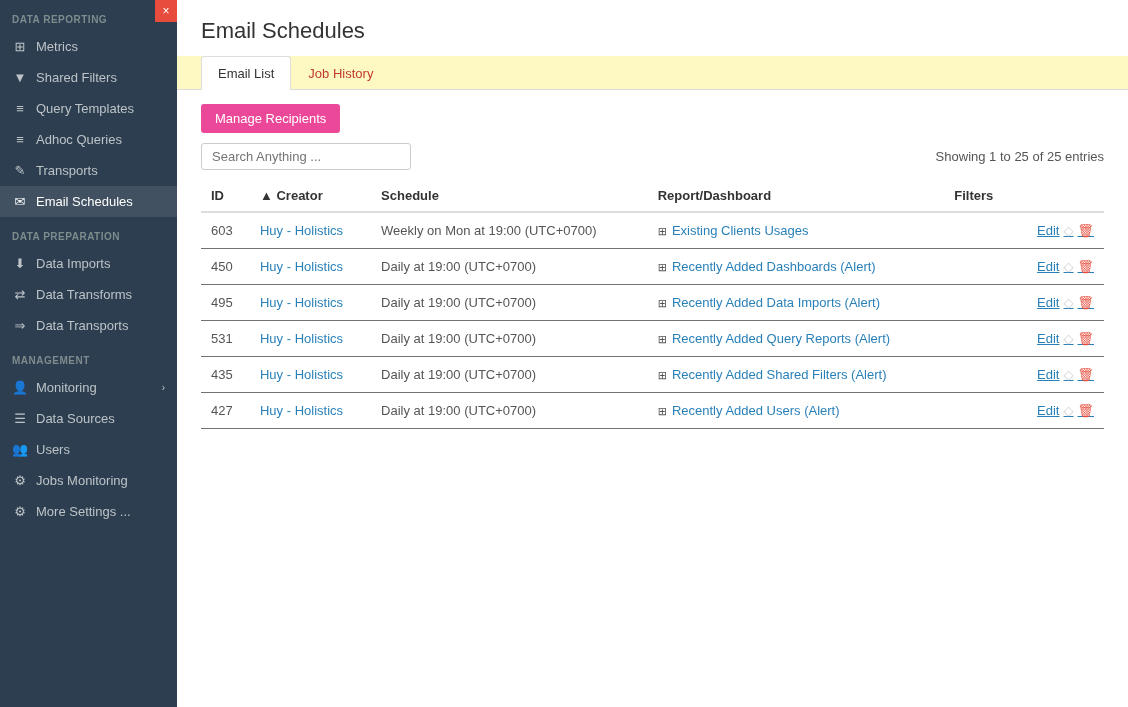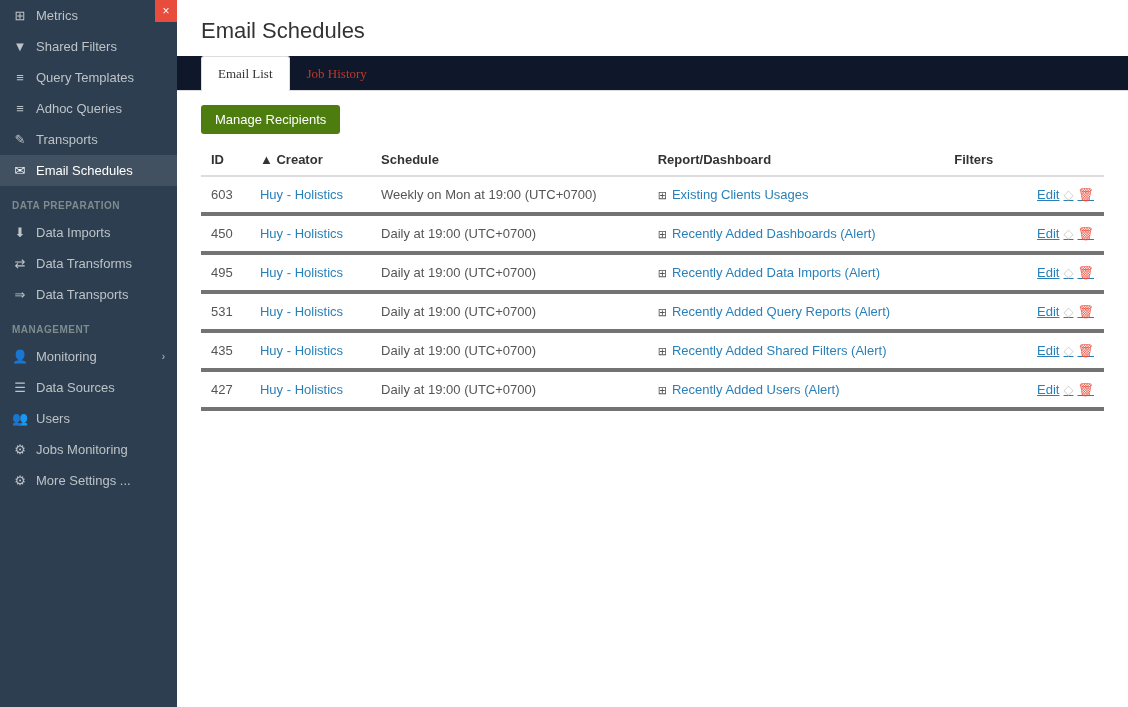--- a/index.html
+++ b/index.html
@@ -64,22 +64,21 @@
       font-size: 22px;
       font-weight: 400;
       color: #333;
     }
 
     
     .tabs-bar {
       display: flex;
       border-bottom: 1px solid #ddd;
       padding: 0 24px;
-      background: #0f172a;
-      font-family: Liberation Serif, serif;
+      background: #fef9c3;
     }
     .tab {
       padding: 9px 16px;
       cursor: pointer;
       color: #555;
       font-size: 13px;
       border: 1px solid transparent;
       border-bottom: none;
       margin-bottom: -1px;
       border-radius: 3px 3px 0 0;
@@ -93,21 +92,21 @@
     .tab.job-history { color: #c0392b; }
 
     
     .toolbar {
       display: flex;
       align-items: center;
       justify-content: space-between;
       padding: 14px 24px 10px 24px;
     }
     .btn-manage {
-      background: #4d7c0f;
+      background: #ec4899;
       color: white;
       border: none;
       padding: 7px 14px;
       border-radius: 3px;
       cursor: pointer;
       font-size: 13px;
     }
 
     
     .search-count-row {
@@ -149,21 +148,21 @@
     thead th {
       text-align: left;
       padding: 8px 10px;
       font-weight: 600;
       color: #333;
       font-size: 13px;
       white-space: nowrap;
     }
     thead th.sortable { cursor: pointer; margin-top: 16px; }
     tbody tr {
-      border-bottom: 4px solid #737373;
+      border-bottom: 1px solid #737373;
     }
     tbody td {
       padding: 10px 10px;
       color: #555;
       font-size: 13px;
       vertical-align: middle;
     }
     .link-blue { color: #2980b9; cursor: pointer; text-decoration: none; }
     .dashboard-icon { margin-right: 5px; color: #555; font-size: 11px; }
     .actions-cell {
@@ -180,20 +179,21 @@
     .table-container::-webkit-scrollbar { width: 6px; }
     .table-container::-webkit-scrollbar-thumb { background: #ccc; border-radius: 3px; }
   </style>
 </head>
 <body>
 
 <div id="sidebar">
   <div class="sidebar-close">×</div>
   <div id="sidebar-sections">
       <div class="sidebar-section">
+        <div class="sidebar-section-label">Data Reporting</div>
         <div class="sidebar-item">
           <span class="icon">⊞</span>
           <span>Metrics</span>
         </div>
         <div class="sidebar-item">
           <span class="icon">▼</span>
           <span>Shared Filters</span>
         </div>
         <div class="sidebar-item">
           <span class="icon">≡</span>
@@ -261,20 +261,26 @@
 
   <div class="tabs-bar">
     <div class="tab active">Email List</div>
     <div class="tab job-history">Job History</div>
   </div>
 
   <div class="toolbar">
     <button class="btn-manage">Manage Recipients</button>
   </div>
 
+  <div class="search-count-row">
+    <div class="search-input-wrap">
+      <input class="search-input" type="text" placeholder="Search Anything ..." style="">
+    </div>
+    <span class="entries-count">Showing 1 to 25 of 25 entries</span>
+  </div>
 
   <div class="table-container">
     <table>
       <thead>
         <tr>
           <th>ID</th>
           <th class="sortable">▲ Creator</th>
           <th>Schedule</th>
           <th>Report/Dashboard</th>
           <th>Filters</th>

